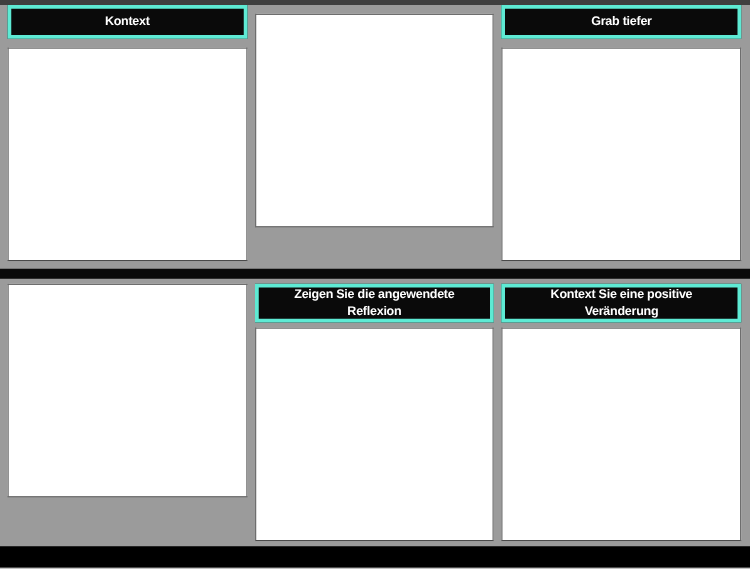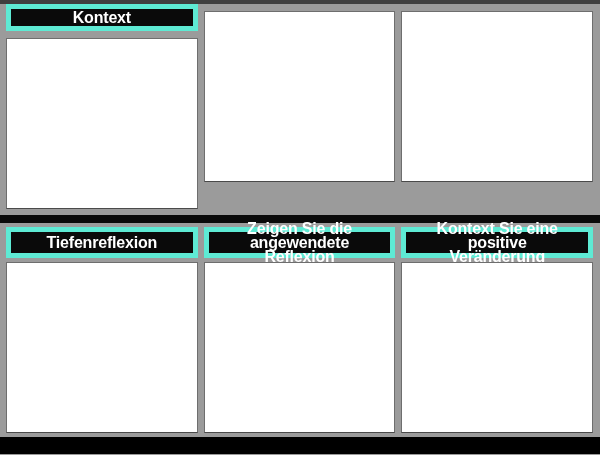--- a/index.html
+++ b/index.html
@@ -25,25 +25,25 @@
     padding: 0 7px 0 6px;
   }
   .cell {
     flex: 1;
     min-width: 0;
     display: flex;
     flex-direction: column;
   }
   .cell-header {
     background: #0a0a0a;
-    border: 5px solid #5eead4;
+    border: 3px solid #5eead4;
     box-sizing: border-box;
     color: #ffffff;
     font-weight: 700;
-    font-size: 16px;
+    font-size: 10px;
     line-height: 14px;
     letter-spacing: -0.2px;
     text-align: center;
     display: flex;
     align-items: center;
     justify-content: center;
   }
   .row1 .cell-header { height: 27px; }
   .row2 .cell-header { height: 31px; margin-top: 4px; }
   .header-label { white-space: pre-line; }
@@ -78,31 +78,31 @@
     <div class="cell">
       <div class="cell-header">
         <span class="header-label">Kontext</span>
       </div>
       <div class="cell-body"></div>
     </div>
     <div class="cell">
       <div class="cell-body"></div>
     </div>
     <div class="cell">
+      <div class="cell-header">
+        <span class="header-label">Grab tiefer</span>
+      </div>
       <div class="cell-body"></div>
     </div>
   </div>
 
   <div class="row-divider"></div>
 
   <div class="grid-row row2">
     <div class="cell">
-      <div class="cell-header">
-        <span class="header-label">Tiefenreflexion</span>
-      </div>
       <div class="cell-body"></div>
     </div>
     <div class="cell">
       <div class="cell-header">
         <span class="header-label">Zeigen Sie die angewendete
 Reflexion</span>
       </div>
       <div class="cell-body"></div>
     </div>
     <div class="cell">

